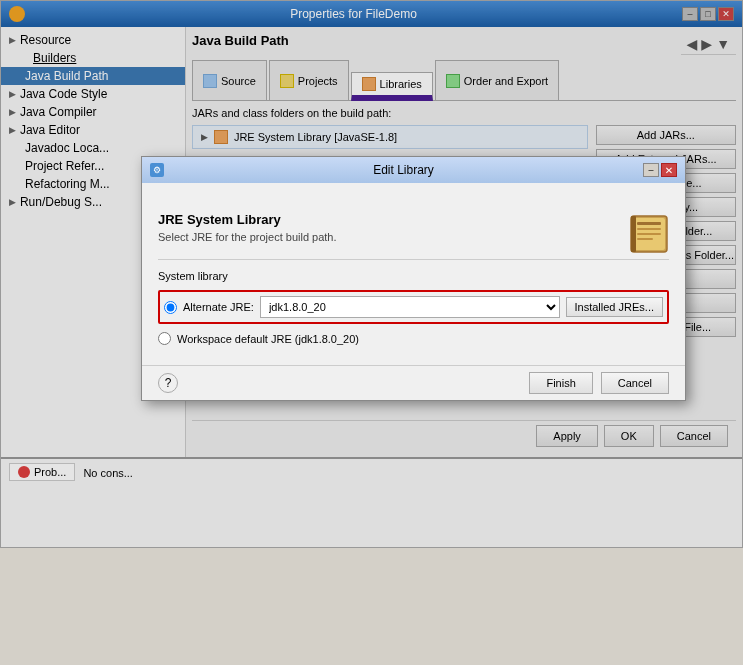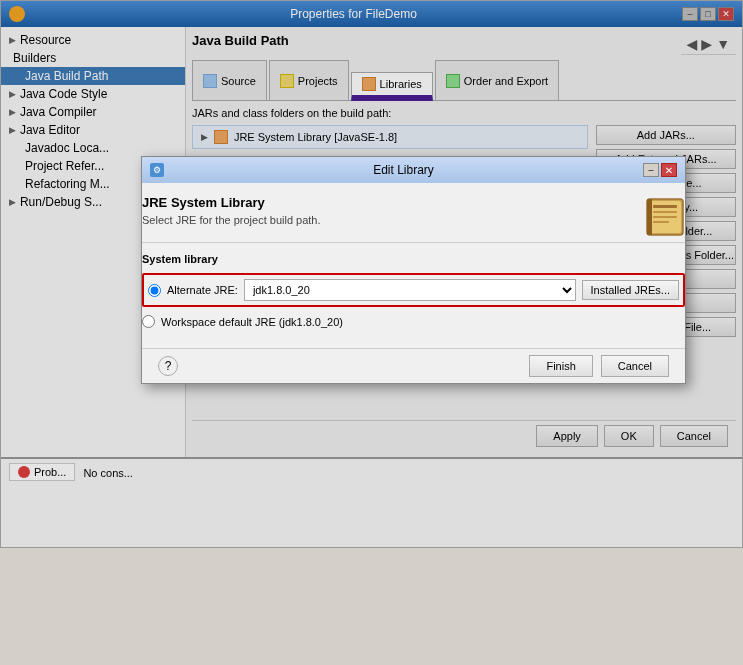--- a/index.html
+++ b/index.html
@@ -61,27 +61,27 @@
 
     
     .dialog { position: absolute; top: 155px; left: 140px; width: 545px; background: #f0f0f0; border: 1px solid #888; box-shadow: 4px 4px 12px rgba(0,0,0,0.4); z-index: 20; }
     .dialog-title-bar { background: linear-gradient(to bottom, #c8daf5, #a8c4e8); height: 26px; display: flex; align-items: center; justify-content: space-between; padding: 0 8px; }
     .dialog-icon { width: 14px; height: 14px; background: #4a8fd4; border-radius: 2px; display: flex; align-items: center; justify-content: center; font-size: 9px; color: white; }
     .dialog-title-text { font-size: 12px; font-weight: normal; flex: 1; text-align: center; }
     .dialog-controls { display: flex; gap: 2px; }
     .dialog-btn-min { width: 16px; height: 14px; background: #d4d0c8; border: 1px solid #888; display: flex; align-items: center; justify-content: center; font-size: 9px; }
     .dialog-btn-close { width: 16px; height: 14px; background: #cc4444; border: 1px solid #aa2222; display: flex; align-items: center; justify-content: center; font-size: 10px; color: white; }
 
-    .dialog-body { padding: 12px 0; }
+    .dialog-body { padding: 12px 16px; margin-top: 17px; }
     .dialog-section-title { font-size: 13px; font-weight: bold; margin-bottom: 4px; }
     .dialog-section-desc { font-size: 11px; color: #444; margin-bottom: 12px; }
 
     .dialog-book-icon { float: right; margin-top: -40px; }
 
-    .system-library-label { font-size: 11px; font-weight: bold; margin-bottom: 8px; }
+    .system-library-label { font-size: 11px; font-weight: normal; margin-bottom: 8px; }
     .radio-row { display: flex; align-items: center; gap: 6px; margin-bottom: 8px; }
     .radio-row.highlighted { border: 2px solid #cc0000; border-radius: 2px; padding: 4px; align-items: center; }
     .radio-row label { font-size: 11px; white-space: nowrap; }
     .select-box { flex: 1; height: 22px; border: 1px solid #aaa; background: white; font-size: 11px; padding: 0 4px; }
     .btn-small { padding: 3px 8px; border: 1px solid #aaa; background: linear-gradient(to bottom, #f5f5f5, #e0e0e0); cursor: pointer; font-size: 11px; white-space: nowrap; }
 
     .dialog-bottom { border-top: 1px solid #ccc; padding: 6px 16px; display: flex; justify-content: space-between; align-items: center; background: #f0f0f0; }
     .dialog-action-btns { display: flex; gap: 8px; }
     .finish-btn { padding: 4px 16px; border: 1px solid #aaa; background: linear-gradient(to bottom, #f5f5f5, #e0e0e0); cursor: pointer; font-size: 11px; }
     .cancel-btn { padding: 4px 16px; border: 1px solid #aaa; background: linear-gradient(to bottom, #f5f5f5, #e0e0e0); cursor: pointer; font-size: 11px; }
@@ -106,21 +106,21 @@
   </div>
 
   <div class="main-content" style="flex:1; overflow:hidden; position:relative;">
 
     <div class="sidebar">
 
       <div class="sidebar-item">
         <span class="arrow">▶</span>
         <span>Resource</span>
       </div>
-      <div class="sidebar-item" style="padding-left:12px;">
+      <div class="sidebar-item" style="padding-left:32px;text-decoration:underline;">
         <span>Builders</span>
       </div>
       <div class="sidebar-item active" style="padding-left:24px;">
         <span>Java Build Path</span>
       </div>
       <div class="sidebar-item">
         <span class="arrow">▶</span>
         <span>Java Code Style</span>
       </div>
       <div class="sidebar-item">

